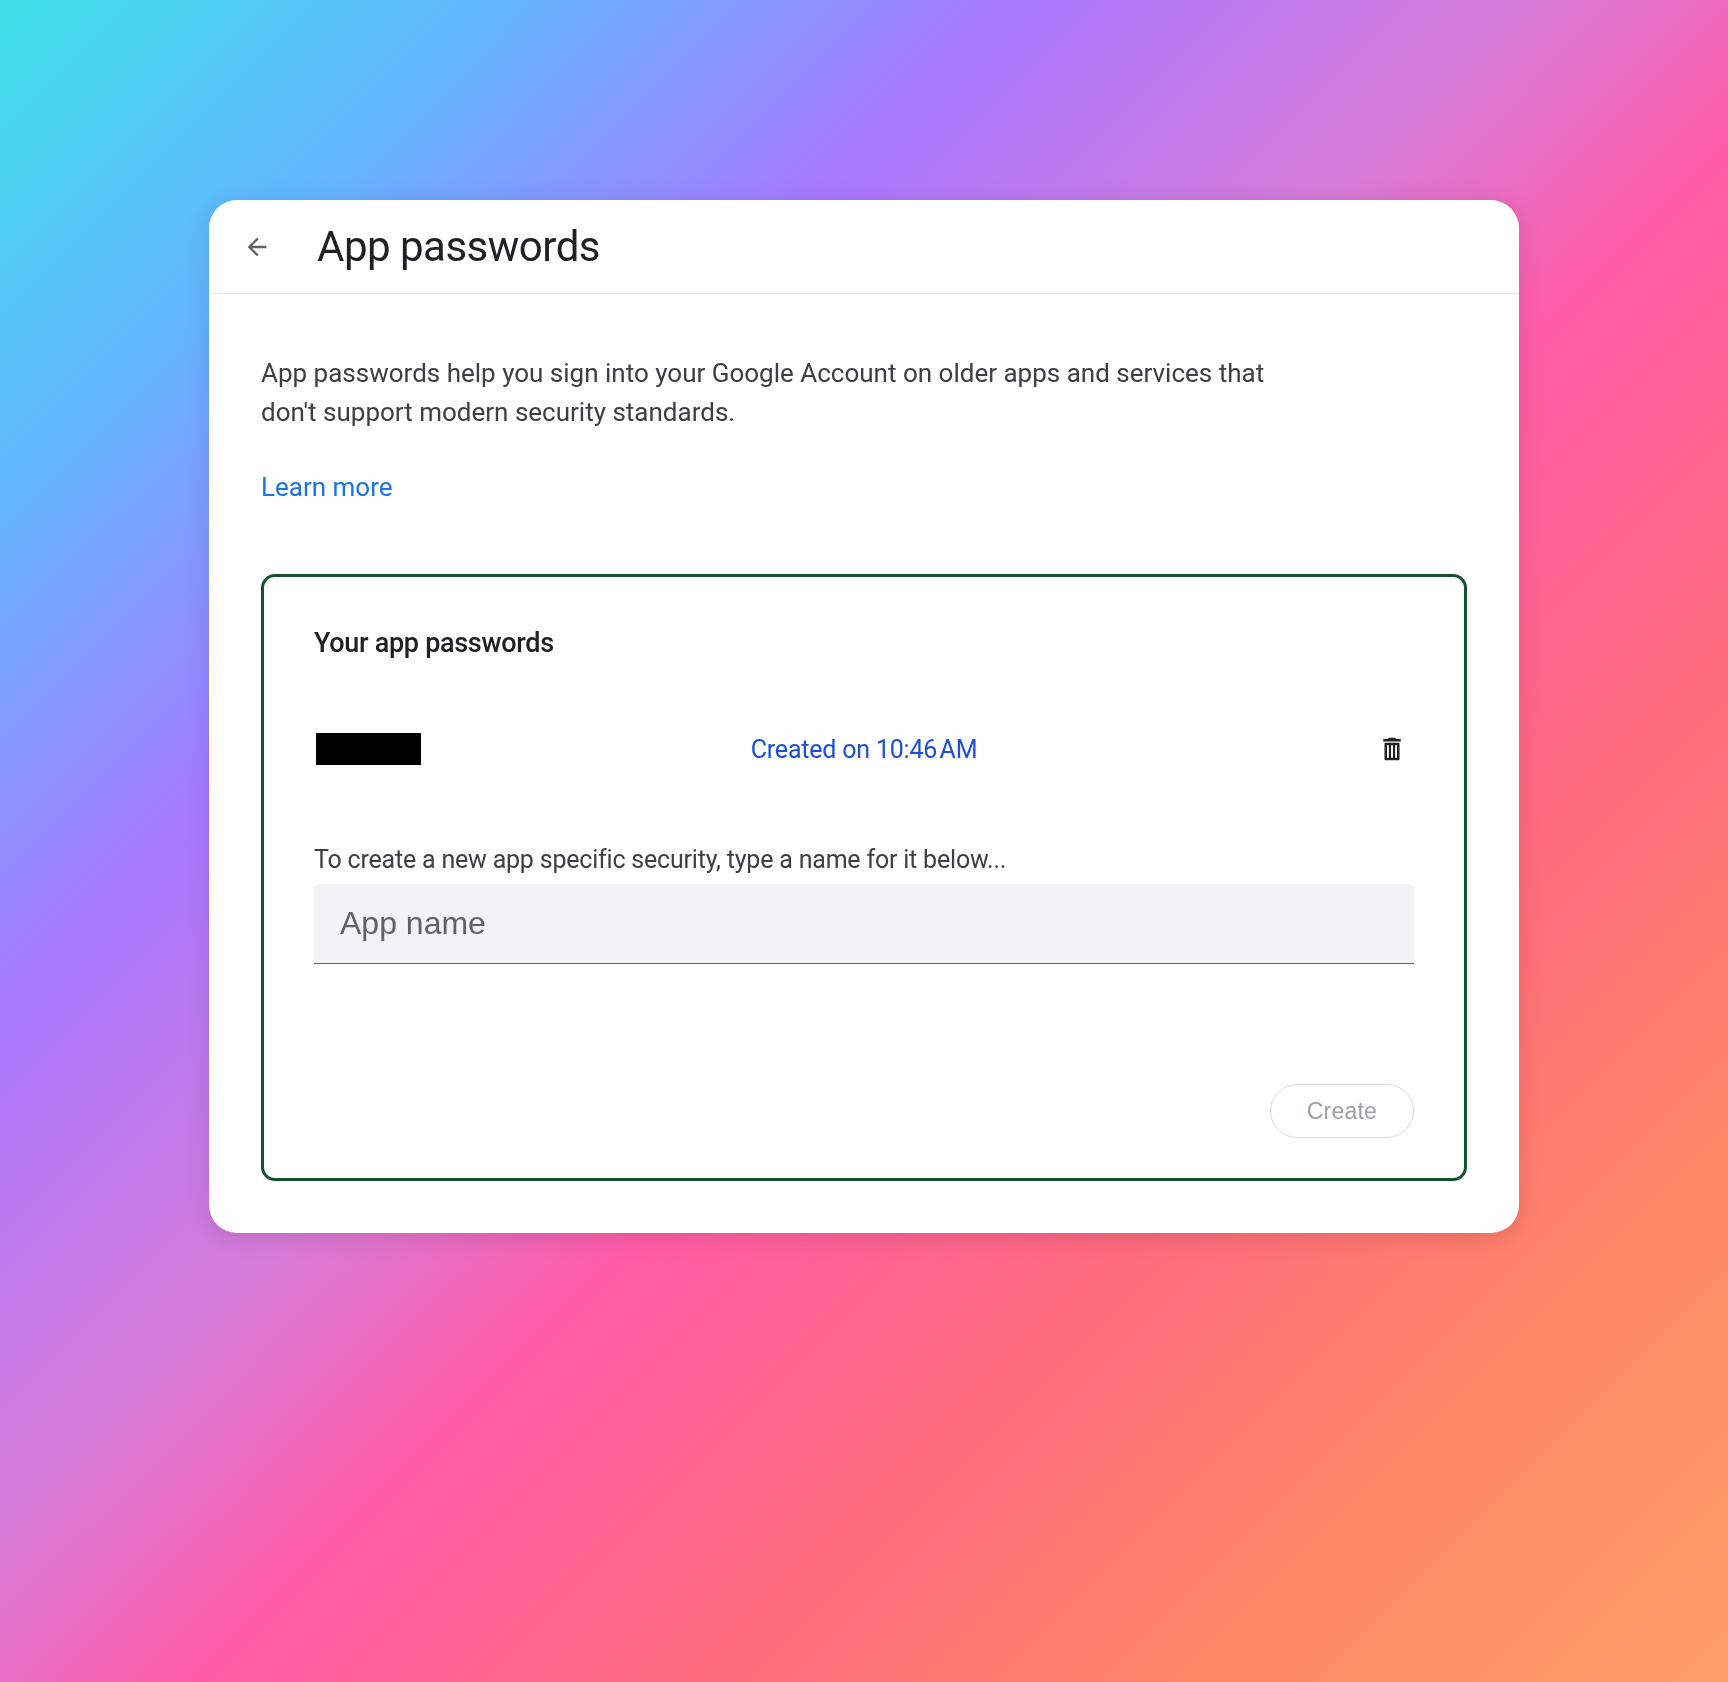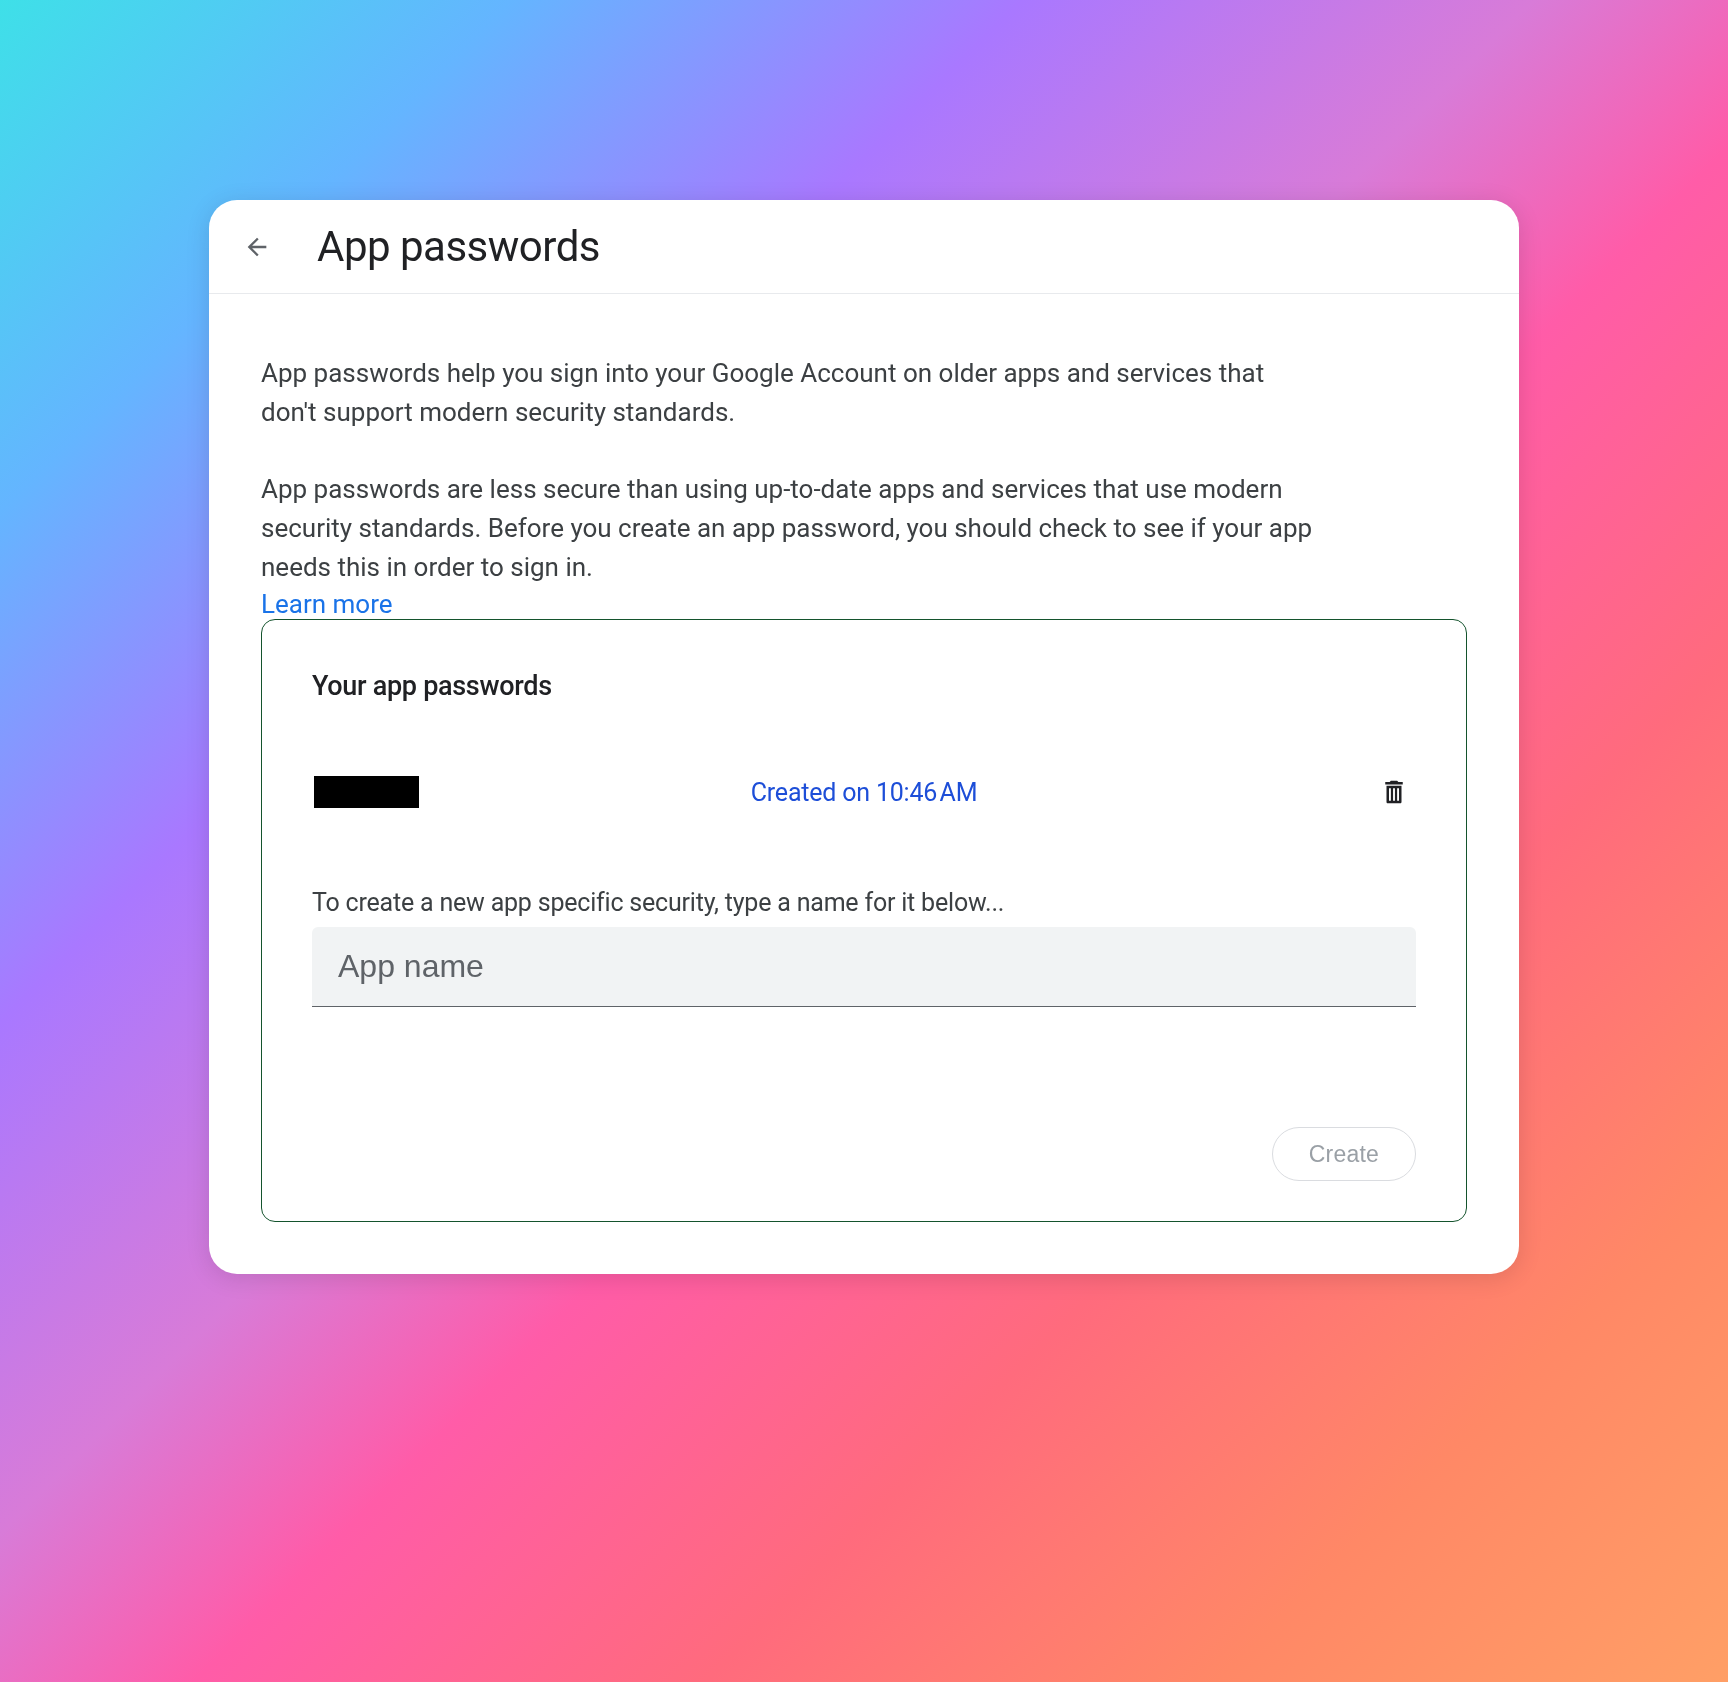--- a/index.html
+++ b/index.html
@@ -89,21 +89,22 @@
     
     .learn-more {
       font-size: 26px;
       color: #1a73e8;
       text-decoration: none;
       display: inline-block;
       margin-top: 2px;
     }
     
     .panel {
-      border: 1px solid #14532d;
+      margin-top: 72px;
+      border: 3px solid #14532d;
       border-radius: 14px;
       padding: 50px 50px 40px 50px;
     }
     
     .panel-title {
       font-size: 27px;
       font-weight: 500;
       color: #202124;
       letter-spacing: -0.3px;
       margin-bottom: 70px;
@@ -211,21 +212,20 @@
     <button class="back-btn">
       <svg viewBox="0 0 24 24">
         <path d="M20 11H7.83l5.59-5.59L12 4l-8 8 8 8 1.41-1.41L7.83 13H20v-2z"></path>
       </svg>
     </button>
     <h1 class="page-title">App passwords</h1>
   </div>
 
   <div class="card-body">
     <p class="intro-text">App passwords help you sign into your Google Account on older apps and services that don't support modern security standards.</p>
-    <p class="secondary-text">App passwords are less secure than using up-to-date apps and services that use modern security standards. Before you create an app password, you should check to see if your app needs this in order to sign in.</p>
     <a href="#" class="learn-more">Learn more</a>
     
     <div class="panel">
       <h2 class="panel-title">Your app passwords</h2>
 
       <div class="password-row">
         <div class="password-row-wrap">
           <div class="password-name"></div>
           <span class="password-created">Created on 10:46 AM</span>
           <button class="delete-btn">

